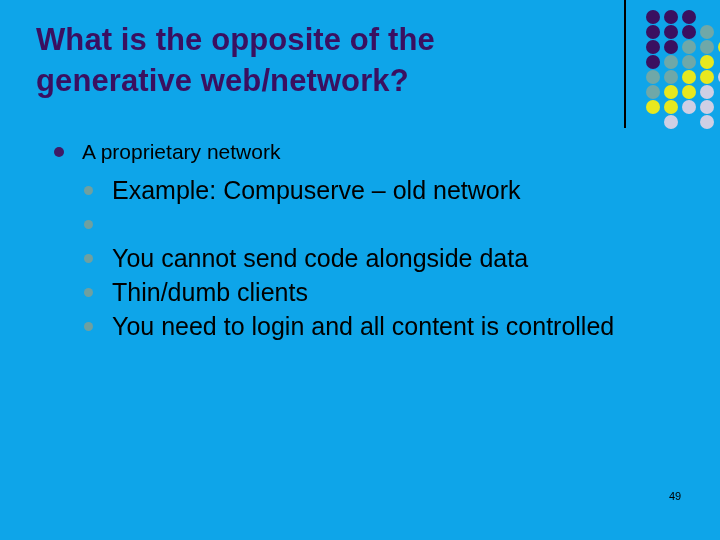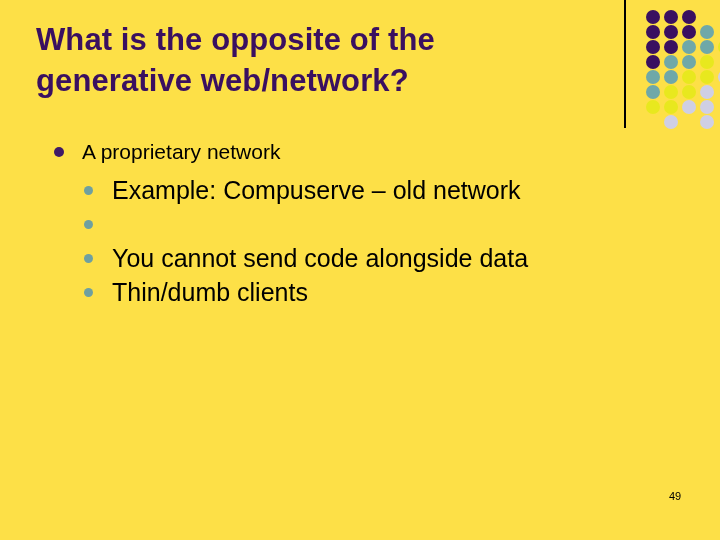--- a/index.html
+++ b/index.html
@@ -7,21 +7,21 @@
     padding: 0;
     background: #ffffff;
   }
   body {
     font-family: "Liberation Sans", sans-serif;
   }
   #slide {
     position: relative;
     width: 720px;
     height: 540px;
-    background: #fde047;
+    background: #0ea5e9;
     overflow: hidden;
   }
 
   
   #deco-divider {
     position: absolute;
     left: 624px;
     top: 0px;
     width: 2px;
     height: 128px;
@@ -177,18 +177,22 @@
           <span class="marker" style="background: rgb(111, 160, 160);"></span>
         </div>
         <div class="lvl2">
           <span class="marker" style="background: rgb(111, 160, 160);"></span>
           <span>You cannot send code alongside data</span>
         </div>
         <div class="lvl2">
           <span class="marker" style="background: rgb(111, 160, 160);"></span>
           <span>Thin/dumb clients</span>
         </div>
+        <div class="lvl2">
+          <span class="marker" style="background: rgb(111, 160, 160);"></span>
+          <span>You need to login and all content is controlled</span>
+        </div>
       </div>
   </div>
 
   <div id="page-number">49</div>
 
 </div>
 
 </body></html>

